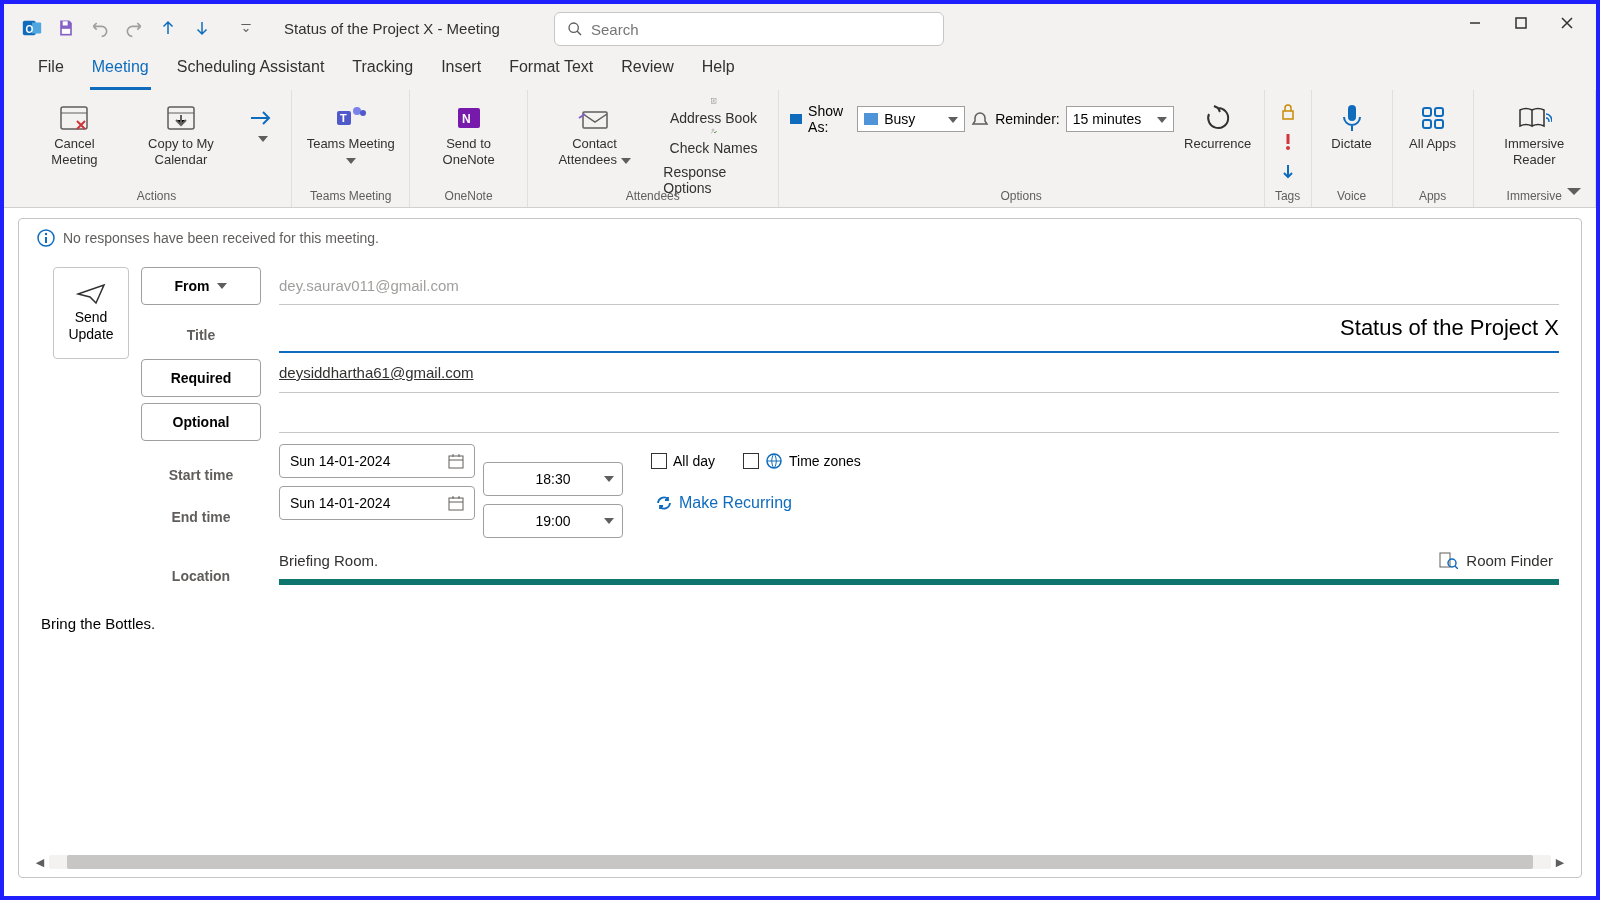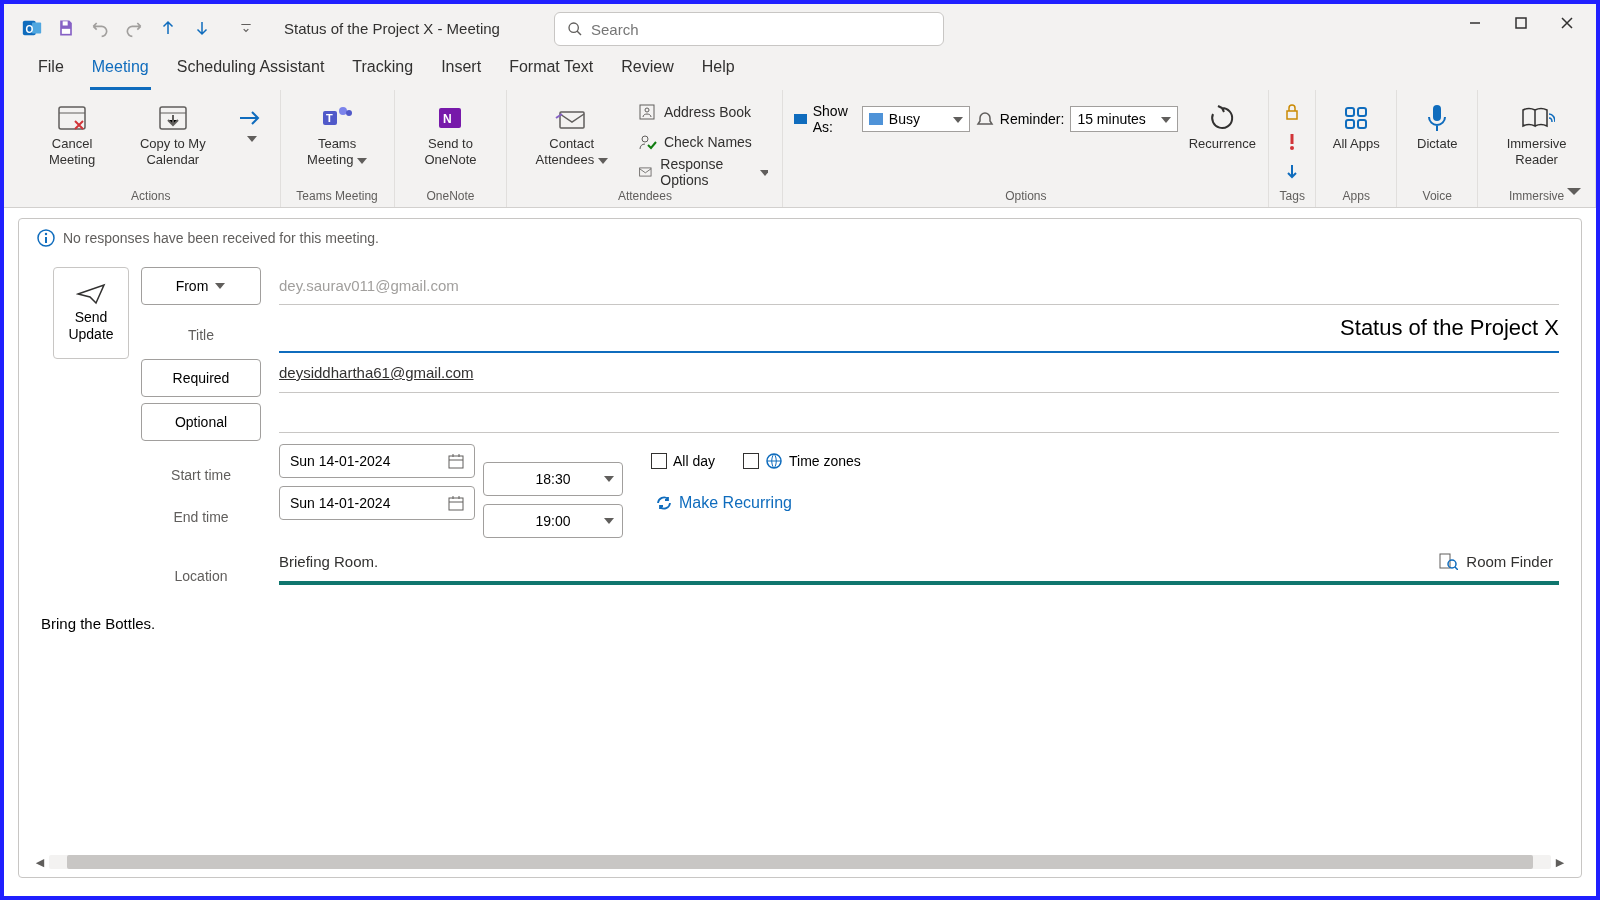--- a/index.html
+++ b/index.html
@@ -24,51 +24,51 @@
 
 .ribbon { height: 118px; background: #f3f2f1; border-bottom: 1px solid #d2d0ce; display: flex; padding-left: 18px; position: relative; }
 .rgroup { display: flex; flex-direction: column; align-items: center; padding: 4px 10px 2px 10px; border-right: 1px solid #e1dfdd; }
 .rgroup:last-child { border-right: none; }
 .rgroup-body { flex: 1; display: flex; align-items: flex-start; gap: 8px; padding-top: 4px; }
 .rgroup-label { font-size: 12px; color: #605e5c; padding-bottom: 2px; }
 .rbtn { display: flex; flex-direction: column; align-items: center; justify-content: flex-start; min-width: 60px; padding: 2px 4px; cursor: pointer; border-radius: 2px; }
 .rbtn-icon { height: 36px; display: flex; align-items: center; justify-content: center; }
 .rbtn-label { font-size: 13px; text-align: center; line-height: 1.2; color: #323130; }
 .rstack { display: flex; flex-direction: column; gap: 2px; }
-.rstack-item { height: 28px; display: flex; align-items: center; gap: 6px; font-size: 14px; color: #323130; padding: 0 4px; cursor: pointer; }
+.rstack-item { height: 28px; display: flex; align-items: center; gap: 6px; font-size: 14px; color: #323130; padding: 0 4px; cursor: pointer; flex-direction: column; }
 .opt-row { display: flex; align-items: center; gap: 6px; font-size: 14px; height: 30px; }
 .opt-select { border: 1px solid #a19f9d; background: #fff; height: 26px; padding: 0 6px; font-size: 14px; min-width: 108px; display: flex; align-items: center; justify-content: space-between; gap: 6px; }
 .ribbon-collapse { position: absolute; right: 12px; bottom: 6px; width: 20px; height: 20px; display:flex; align-items:center; justify-content:center; }
 
 
 .panel { margin: 10px 14px 0 14px; border: 1px solid #c8c6c4; border-radius: 4px; background: #fff; height: 660px; position: relative; overflow: hidden; }
 .infobar { padding: 10px 18px; display: flex; align-items: center; gap: 8px; font-size: 14px; color: #605e5c; }
 
 
 .formwrap { display: flex; padding: 0 22px; }
 .sendcol { width: 100px; display: flex; flex-direction: column; align-items: center; padding-top: 10px; }
 .sendbtn { width: 76px; height: 92px; border: 1px solid #c8c6c4; border-radius: 4px; display: flex; flex-direction: column; align-items: center; justify-content: center; gap: 4px; cursor: pointer; }
-.labcol { width: 120px; display: flex; flex-direction: column; padding-top: 10px; }
+.labcol { width: 120px; display: flex; flex-direction: column; padding-top: 10px; font-weight: bold; }
 .labcol .lab { height: 44px; display: flex; align-items: center; justify-content: center; font-size: 14px; color: #605e5c; }
 .labcol .btn-lab { height: 38px; border: 1px solid #a19f9d; border-radius: 4px; margin-bottom: 6px; display: flex; align-items: center; justify-content: center; gap: 6px; font-size: 14px; cursor: pointer; }
 .inputcol { flex: 1; padding-top: 10px; padding-left: 18px; }
 .field { height: 44px; display: flex; align-items: center; border-bottom: 1px solid #c8c6c4; font-size: 15px; color: #323130; }
 .field.title-f { font-size: 22px; border-bottom: 2px solid #0f6cbd; height: 48px; }
 .field input { border: none; outline: none; width: 100%; font-size: inherit; background: transparent; text-align: right; }
 .email-dec { text-decoration: underline; }
 
 .dt-row { display: flex; align-items: center; gap: 8px; height: 40px; margin-top: 8px; }
 .dt-box { width: 196px; height: 34px; border: 1px solid #a19f9d; border-radius: 4px; display: flex; align-items: center; padding: 0 10px; justify-content: space-between; font-size: 14px; }
 .tm-box { width: 140px; height: 34px; border: 1px solid #a19f9d; border-radius: 4px; display: flex; align-items: center; justify-content: center; font-size: 14px; position: relative; margin-top: 36px; }
 .tm-box .chev { position: absolute; right: 8px; }
 .check { display: flex; align-items: center; gap: 6px; font-size: 14px; margin-left: 20px; }
 .checkbox { width: 16px; height: 16px; border: 1px solid #323130; }
 .link-blue { color: #0f6cbd; display: flex; align-items: center; gap: 6px; cursor: pointer; }
 
-.loc-row { display: flex; align-items: center; border-bottom: 4px solid #0f766e; height: 44px; margin-top: 18px;}
+.loc-row { display: flex; align-items: center; border-bottom: 6px solid #0f766e; height: 44px; margin-top: 18px;}
 .loc-row .loc-text { flex: 1; font-size: 15px; color: #323130; }
 .roomf { display: flex; align-items: center; gap: 8px; font-size: 15px; color: #323130; cursor: pointer; padding: 4px 6px; }
 
 .body-area { padding: 14px 0 0 0; font-size: 15px; }
 
 .hscroll { position: absolute; left: 12px; right: 12px; bottom: 6px; height: 18px; display: flex; align-items: center; }
 .hscroll-track { flex: 1; height: 14px; background: #f3f2f1; border-radius: 2px; position: relative; }
 .hscroll-thumb { position: absolute; left: 18px; right: 18px; height: 14px; background: #c8c6c4; top: 0; border-radius: 2px; }
 .hscroll-arr { width: 18px; text-align: center; color: #605e5c; font-size: 11px; }
 
@@ -344,46 +344,46 @@
           </div>
       </div>
     </div>
     <div class="rgroup-label">Tags</div>
   </div>
 
   <div class="rgroup">
     <div class="rgroup-body">
       <div class="rbtn">
         <div class="rbtn-icon">
+            <svg width="24" height="30" viewBox="0 0 24 30">
+              <rect x="8" y="2" width="8" height="16" rx="4" fill="#0f6cbd"></rect>
+              <path fill="none" stroke="#0f6cbd" stroke-width="2" d="M4 14a8 8 0 0 0 16 0M12 22v6"></path>
+            </svg>
+          </div>
+        <div class="rbtn-label">Dictate</div>
+      </div>
+    </div>
+    <div class="rgroup-label">Voice</div>
+  </div>
+
+  <div class="rgroup">
+    <div class="rgroup-body">
+      <div class="rbtn">
+        <div class="rbtn-icon">
             <svg width="28" height="28" viewBox="0 0 28 28">
               <rect x="4" y="4" width="8" height="8" rx="2" fill="none" stroke="#0f6cbd" stroke-width="2"></rect>
               <rect x="16" y="4" width="8" height="8" rx="2" fill="none" stroke="#0f6cbd" stroke-width="2"></rect>
               <rect x="4" y="16" width="8" height="8" rx="2" fill="none" stroke="#0f6cbd" stroke-width="2"></rect>
               <rect x="16" y="16" width="8" height="8" rx="2" fill="none" stroke="#0f6cbd" stroke-width="2"></rect>
             </svg>
           </div>
         <div class="rbtn-label">All Apps</div>
       </div>
     </div>
     <div class="rgroup-label">Apps</div>
-  </div>
-
-  <div class="rgroup">
-    <div class="rgroup-body">
-      <div class="rbtn">
-        <div class="rbtn-icon">
-            <svg width="24" height="30" viewBox="0 0 24 30">
-              <rect x="8" y="2" width="8" height="16" rx="4" fill="#0f6cbd"></rect>
-              <path fill="none" stroke="#0f6cbd" stroke-width="2" d="M4 14a8 8 0 0 0 16 0M12 22v6"></path>
-            </svg>
-          </div>
-        <div class="rbtn-label">Dictate</div>
-      </div>
-    </div>
-    <div class="rgroup-label">Voice</div>
   </div>
 
   <div class="rgroup">
     <div class="rgroup-body">
       <div class="rbtn">
         <div class="rbtn-icon">
             <svg width="36" height="28" viewBox="0 0 36 28">
               <path fill="none" stroke="#323130" stroke-width="1.5" d="M4 6v16c4-2 8-2 12 0V6c-4-2-8-2-12 0zM16 6c4-2 8-2 12 0v16c-4-2-8-2-12 0"></path>
               <path fill="none" stroke="#0f6cbd" stroke-width="1.5" d="M30 14c2 0 3 2 3 4M30 10c4 0 6 4 6 8"></path>
             </svg>

